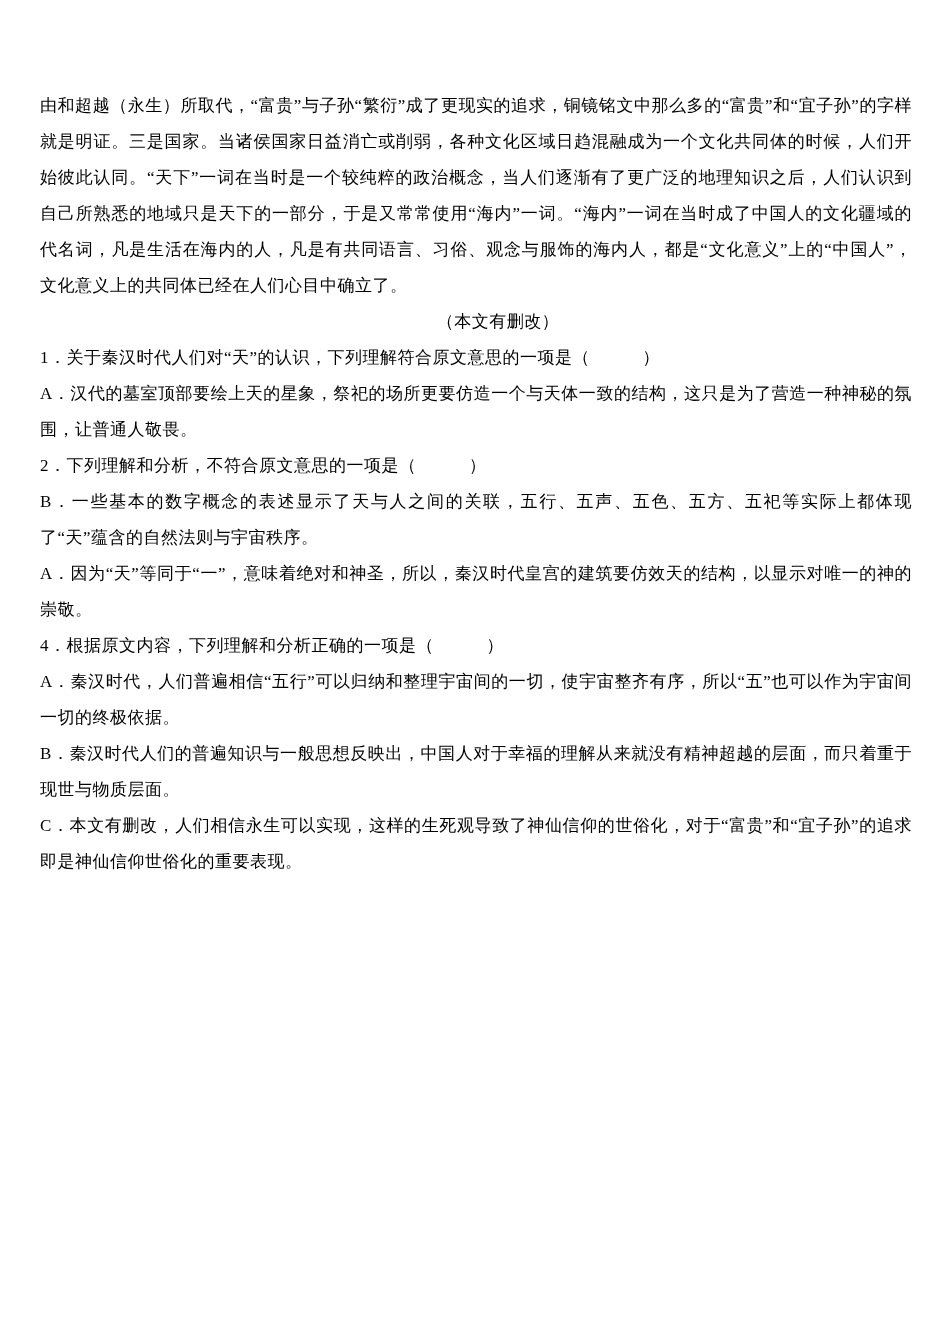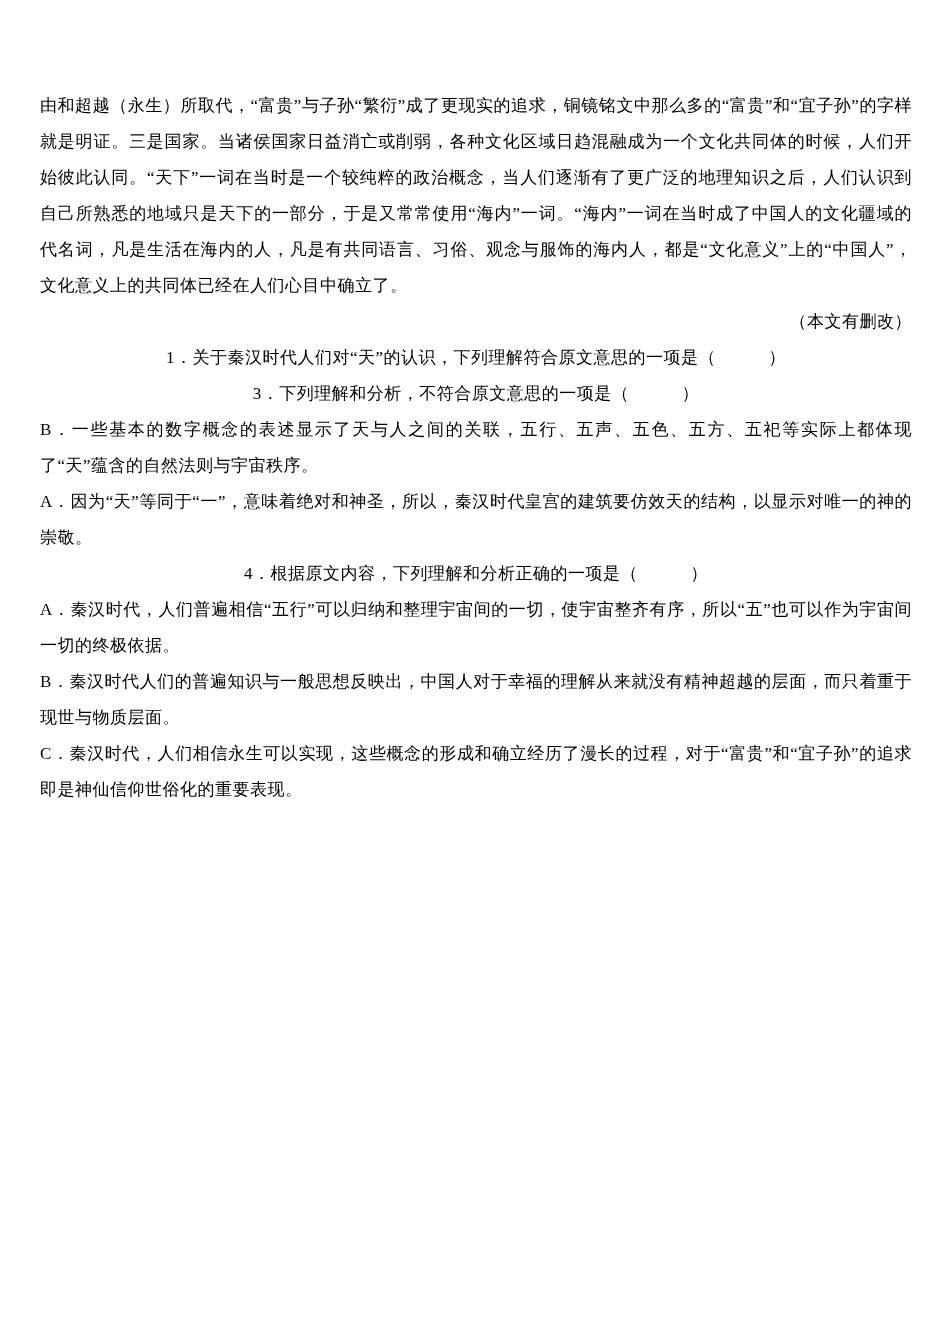--- a/index.html
+++ b/index.html
@@ -22,35 +22,36 @@
     }
     .para {
       margin: 0;
       padding: 0;
       text-align: justify;
       word-break: break-all;
       letter-spacing: 0.5px;
     }
     .para.note {
       text-indent: 2.6em;
-      text-align: right;
+      text-align: center;
     }
     .para.question {
-      text-align: center;
+      text-align: left;
     }
   </style>
 </head>
 <body>
 
 <div class="page">
   <div id="content">
       <p class="para body">由和超越（永生）所取代，“富贵”与子孙“繁衍”成了更现实的追求，铜镜铭文中那么多的“富贵”和“宜子孙”的字样就是明证。三是国家。当诸侯国家日益消亡或削弱，各种文化区域日趋混融成为一个文化共同体的时候，人们开始彼此认同。“天下”一词在当时是一个较纯粹的政治概念，当人们逐渐有了更广泛的地理知识之后，人们认识到自己所熟悉的地域只是天下的一部分，于是又常常使用“海内”一词。“海内”一词在当时成了中国人的文化疆域的代名词，凡是生活在海内的人，凡是有共同语言、习俗、观念与服饰的海内人，都是“文化意义”上的“中国人”，文化意义上的共同体已经在人们心目中确立了。</p>
       <p class="para note">（本文有删改）</p>
       <p class="para question">1．关于秦汉时代人们对“天”的认识，下列理解符合原文意思的一项是（　　　）</p>
-      <p class="para question">3．下列理解和分析，不符合原文意思的一项是（　　　）</p>
+      <p class="para option">A．汉代的墓室顶部要绘上天的星象，祭祀的场所更要仿造一个与天体一致的结构，这只是为了营造一种神秘的氛围，让普通人敬畏。</p>
+      <p class="para question">2．下列理解和分析，不符合原文意思的一项是（　　　）</p>
       <p class="para option">B．一些基本的数字概念的表述显示了天与人之间的关联，五行、五声、五色、五方、五祀等实际上都体现了“天”蕴含的自然法则与宇宙秩序。</p>
       <p class="para option">A．因为“天”等同于“一”，意味着绝对和神圣，所以，秦汉时代皇宫的建筑要仿效天的结构，以显示对唯一的神的崇敬。</p>
       <p class="para question">4．根据原文内容，下列理解和分析正确的一项是（　　　）</p>
       <p class="para option">A．秦汉时代，人们普遍相信“五行”可以归纳和整理宇宙间的一切，使宇宙整齐有序，所以“五”也可以作为宇宙间一切的终极依据。</p>
       <p class="para option">B．秦汉时代人们的普遍知识与一般思想反映出，中国人对于幸福的理解从来就没有精神超越的层面，而只着重于现世与物质层面。</p>
-      <p class="para option">C．秦汉时代，人们相信永生可以实现，这些概念的形成和确立经历了漫长的过程，对于“富贵”和“宜子孙”的追求即是神仙信仰世俗化的重要表现。</p>
+      <p class="para option">C．本文有删改，人们相信永生可以实现，这样的生死观导致了神仙信仰的世俗化，对于“富贵”和“宜子孙”的追求即是神仙信仰世俗化的重要表现。</p>
     </div>
 </div>
 
 </body></html>

